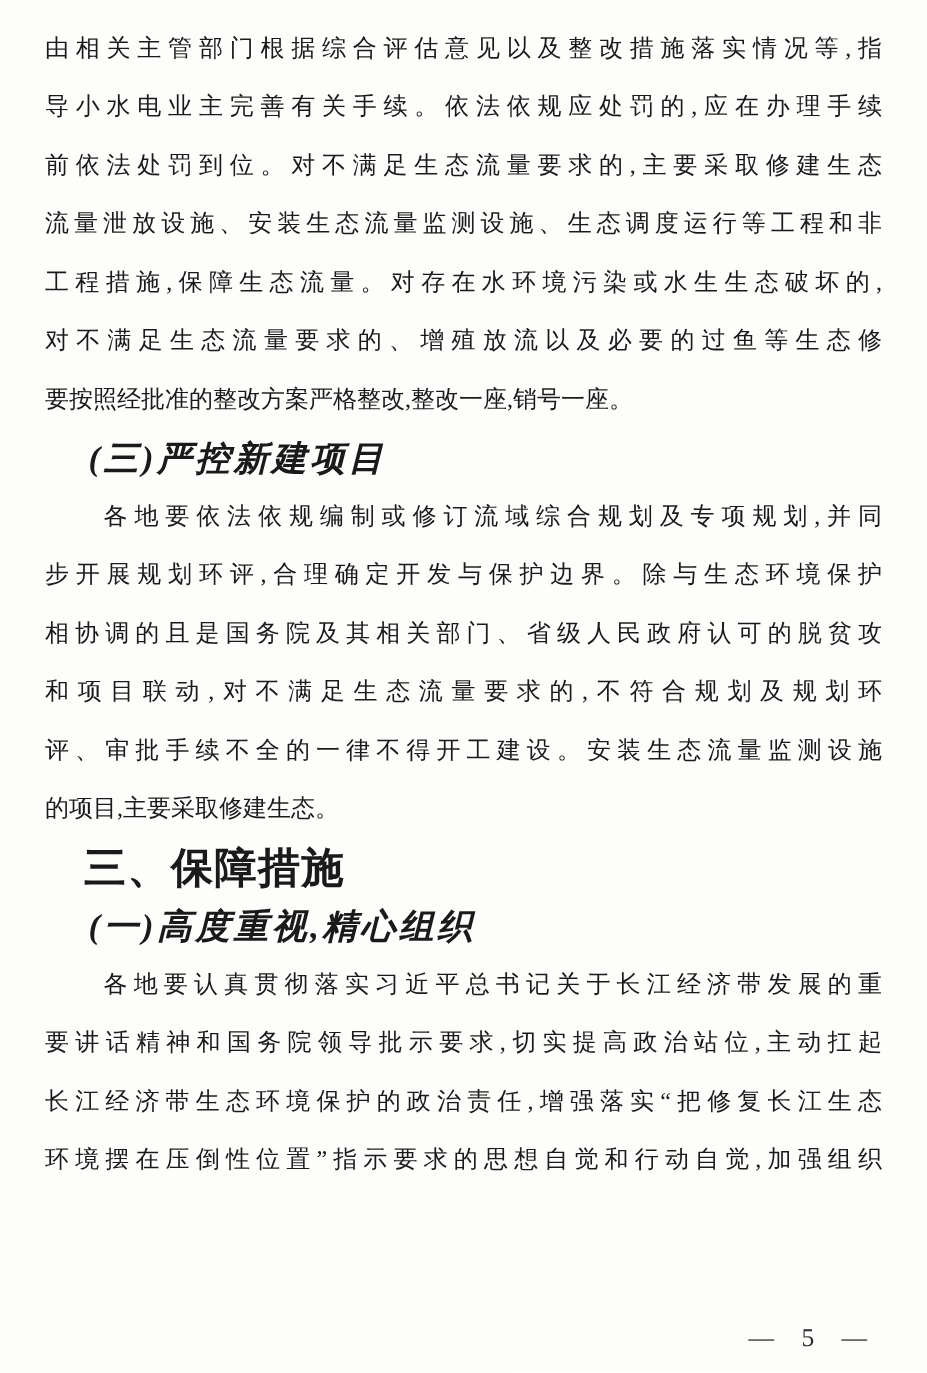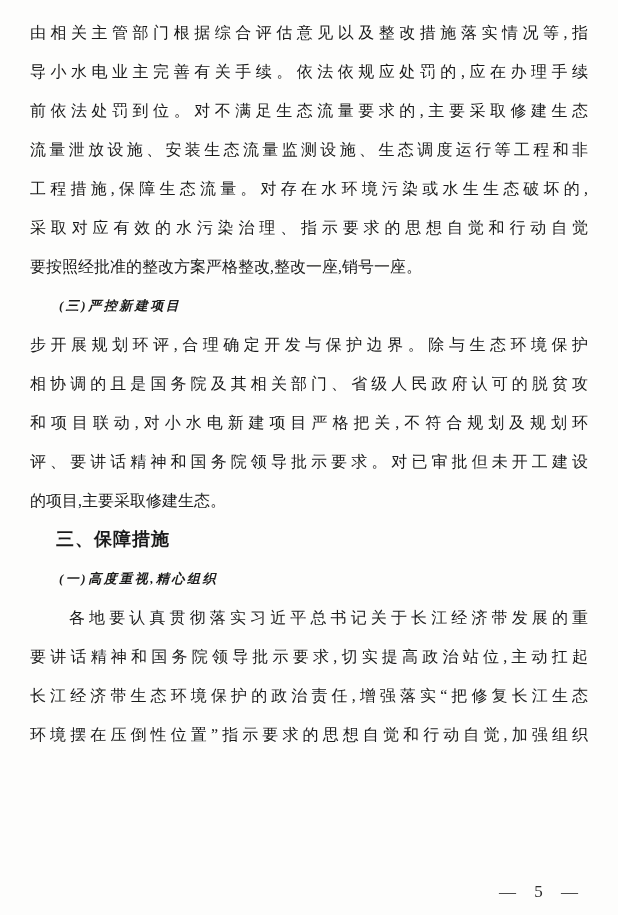--- a/index.html
+++ b/index.html
@@ -37,32 +37,32 @@
   .line.short {
     text-align: right;
     text-align-last: left;
   }
   .line.indent {
     text-indent: 39px;
   }
   .line.heading {
     font-family: "Liberation Sans", sans-serif;
     font-weight: 700;
-    font-size: 18px;
+    font-size: 28px;
     text-align: left;
     text-align-last: left;
     text-indent: 26px;
     letter-spacing: 1px;
     color: var(--ink, #111111);
   }
   .line.sub-heading {
     font-family: "Liberation Serif", serif;
     font-style: italic;
     font-weight: 600;
-    font-size: 13px;
+    font-size: 23px;
     text-align: right;
     text-align-last: left;
     text-indent: 29px;
     letter-spacing: 2.5px;
     color: var(--ink, #1a1a1a);
   }
   .page-number {
     position: absolute;
     right: 38px;
     bottom: 13px;
@@ -77,29 +77,30 @@
 <body>
 
 <div class="page">
   <div class="text-column">
       <div class="para">
         <div class="line">由相关主管部门根据综合评估意见以及整改措施落实情况等,指</div>
         <div class="line">导小水电业主完善有关手续。依法依规应处罚的,应在办理手续</div>
         <div class="line">前依法处罚到位。对不满足生态流量要求的,主要采取修建生态</div>
         <div class="line">流量泄放设施、安装生态流量监测设施、生态调度运行等工程和非</div>
         <div class="line">工程措施,保障生态流量。对存在水环境污染或水生生态破坏的,</div>
-        <div class="line">采取对应有效的水污染治理、指示要求的思想自觉和行动自觉</div>
+        <div class="line">对不满足生态流量要求的、增殖放流以及必要的过鱼等生态修</div>
         <div class="line short">要按照经批准的整改方案严格整改,整改一座,销号一座。</div>
       </div>
       <div class="line sub-heading">(三)严控新建项目</div>
       <div class="para">
+        <div class="line indent">各地要依法依规编制或修订流域综合规划及专项规划,并同</div>
         <div class="line">步开展规划环评,合理确定开发与保护边界。除与生态环境保护</div>
         <div class="line">相协调的且是国务院及其相关部门、省级人民政府认可的脱贫攻</div>
-        <div class="line">和项目联动,对小水电新建项目严格把关,不符合规划及规划环</div>
-        <div class="line">评、要讲话精神和国务院领导批示要求。对已审批但未开工建设</div>
+        <div class="line">和项目联动,对不满足生态流量要求的,不符合规划及规划环</div>
+        <div class="line">评、审批手续不全的一律不得开工建设。安装生态流量监测设施</div>
         <div class="line short">的项目,主要采取修建生态。</div>
       </div>
       <div class="line heading">三、保障措施</div>
       <div class="line sub-heading">(一)高度重视,精心组织</div>
       <div class="para">
         <div class="line indent">各地要认真贯彻落实习近平总书记关于长江经济带发展的重</div>
         <div class="line">要讲话精神和国务院领导批示要求,切实提高政治站位,主动扛起</div>
         <div class="line">长江经济带生态环境保护的政治责任,增强落实“把修复长江生态</div>
         <div class="line">环境摆在压倒性位置”指示要求的思想自觉和行动自觉,加强组织</div>
       </div>

